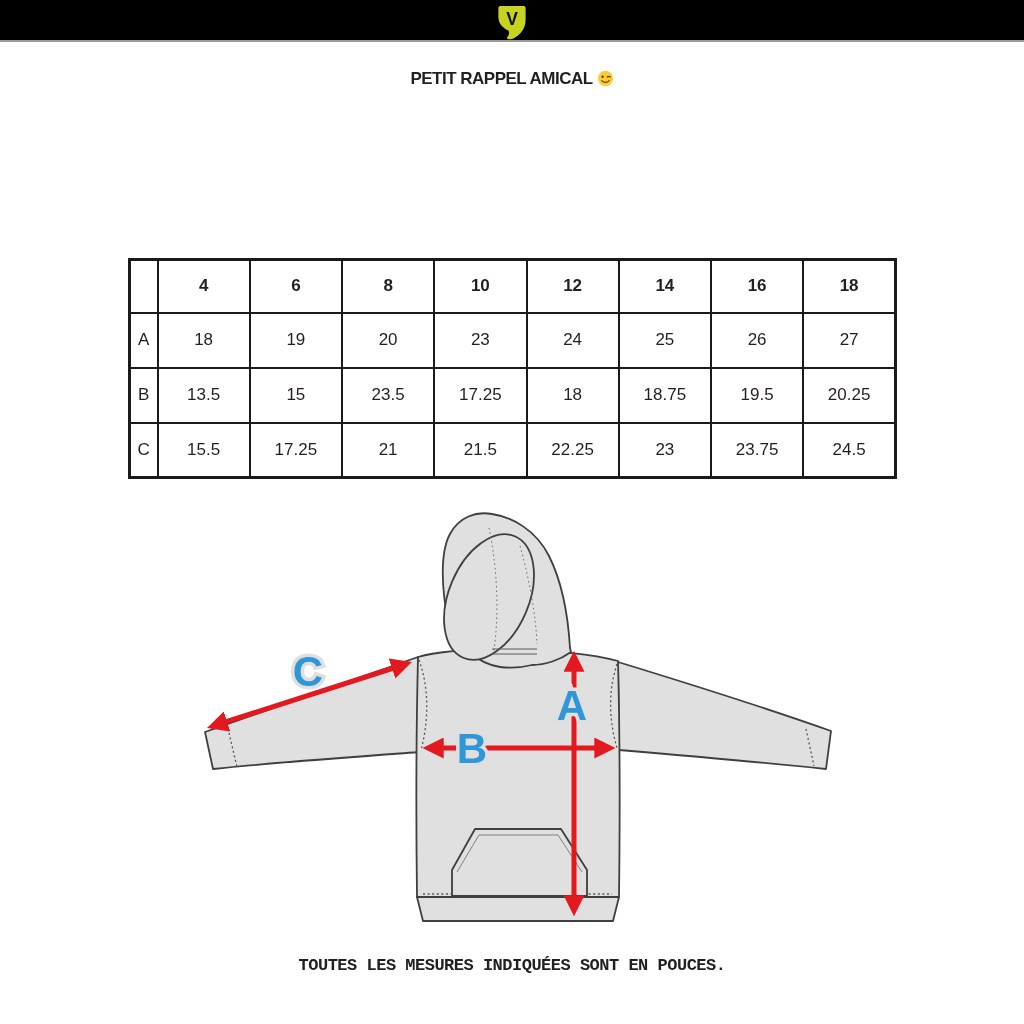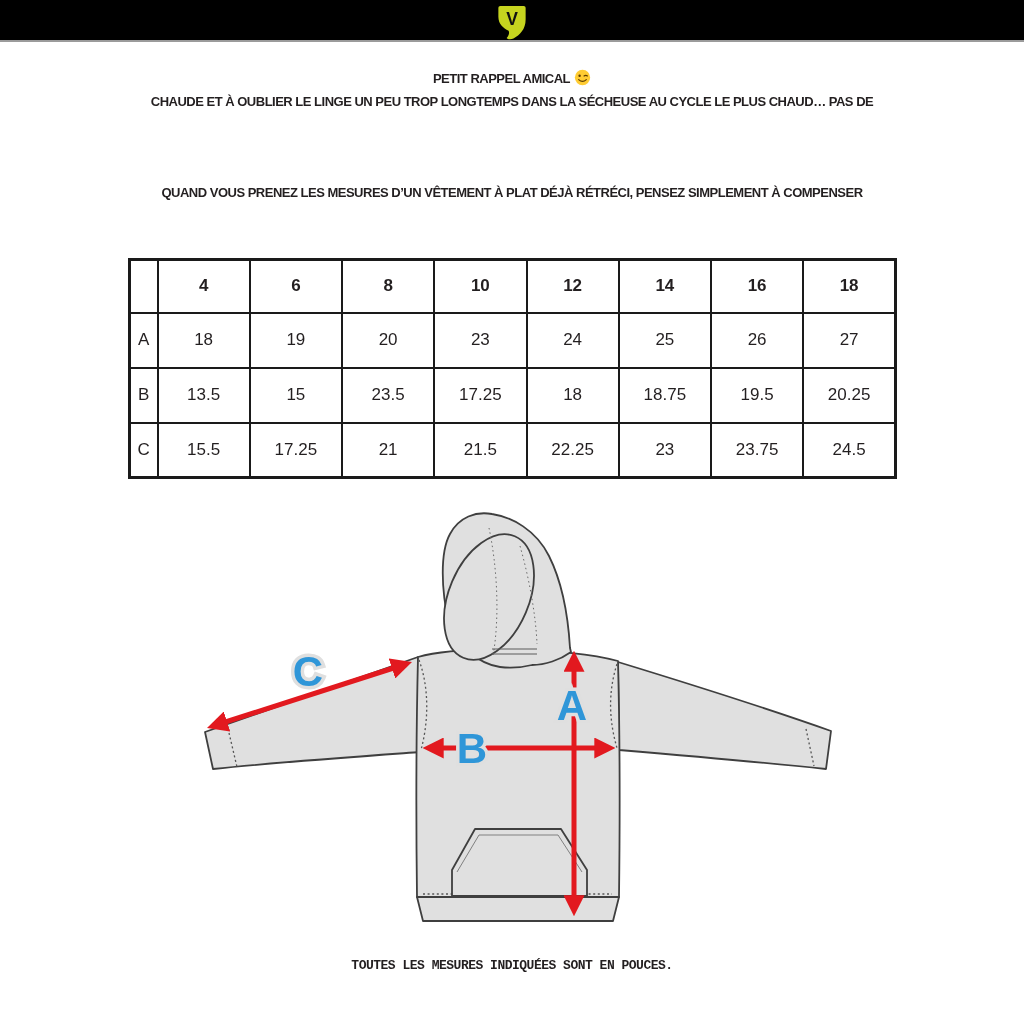--- a/index.html
+++ b/index.html
@@ -13,21 +13,21 @@
   }
   *{margin:0;padding:0;box-sizing:border-box;}
   html,body{width:1024px;height:1024px;background:#ffffff;overflow:hidden;}
   body{font-family:"Liberation Sans", sans-serif;position:relative;}
 
   .topbar{position:absolute;left:0;top:0;width:1024px;height:42px;background:var(--header-black);
           border-bottom:2px solid #9b9b9b;display:flex;align-items:center;justify-content:center;}
   .logo-shield{width:32px;height:37px;margin-top:2px;}
 
   .textblock{position:absolute;left:30px;width:964px;text-align:center;
-             font-weight:700;color:#231f20;font-size:13px;line-height:23px;letter-spacing:-0.5px;}
+             font-weight:700;color:#231f20;font-size:17px;line-height:23px;letter-spacing:-0.5px;}
   .textblock .line{white-space:nowrap;}
   .intro{top:67px;}
   .advice{top:181px;}
   .footer{top:953px;line-height:26px;font-family:Liberation Mono, monospace;}
 
   .emoji{display:inline-block;width:17px;height:17px;vertical-align:-3px;margin-left:4px;}
 
   table.size-table{position:absolute;left:128px;top:258px;width:769px;border-collapse:collapse;
                    table-layout:fixed;color:#231f20;}
   table.size-table td,table.size-table th{border:2px solid var(--table-border);text-align:center;
@@ -60,25 +60,23 @@
   </svg>
 </div>
 
 <div class="textblock intro">
   <div class="line"><span>PETIT RAPPEL AMICAL</span><svg class="emoji" viewBox="0 0 20 20">
         <circle cx="10" cy="10" r="9" fill="#ffcc33"></circle>
         <circle cx="6.6" cy="8" r="1.4" fill="#5c3b00"></circle>
         <path d="M11.8,8.2 Q13.8,6.6 15.8,8.2" stroke="#5c3b00" stroke-width="1.4" fill="none" stroke-linecap="round"></path>
         <path d="M5.5,12.5 Q10,16.5 14.5,12.5" stroke="#5c3b00" stroke-width="1.4" fill="none" stroke-linecap="round"></path>
       </svg></div>
-  <div class="line">CHAUDE ET À OUBLIER LE LINGE UN PEU TROP LONGTEMPS DANS LA SÉCHEUSE AU CYCLE LE PLUS CHAUD… PAS DE</div>
 </div>
 
 <div class="textblock advice">
-  <div class="line">QUAND VOUS PRENEZ LES MESURES D’UN VÊTEMENT À PLAT DÉJÀ RÉTRÉCI, PENSEZ SIMPLEMENT À COMPENSER</div>
 </div>
 
 <table class="size-table">
   <thead>
     <tr>
       <th class="label-col"></th>
       <th>4</th>
       <th>6</th>
       <th>8</th>
       <th>10</th>

